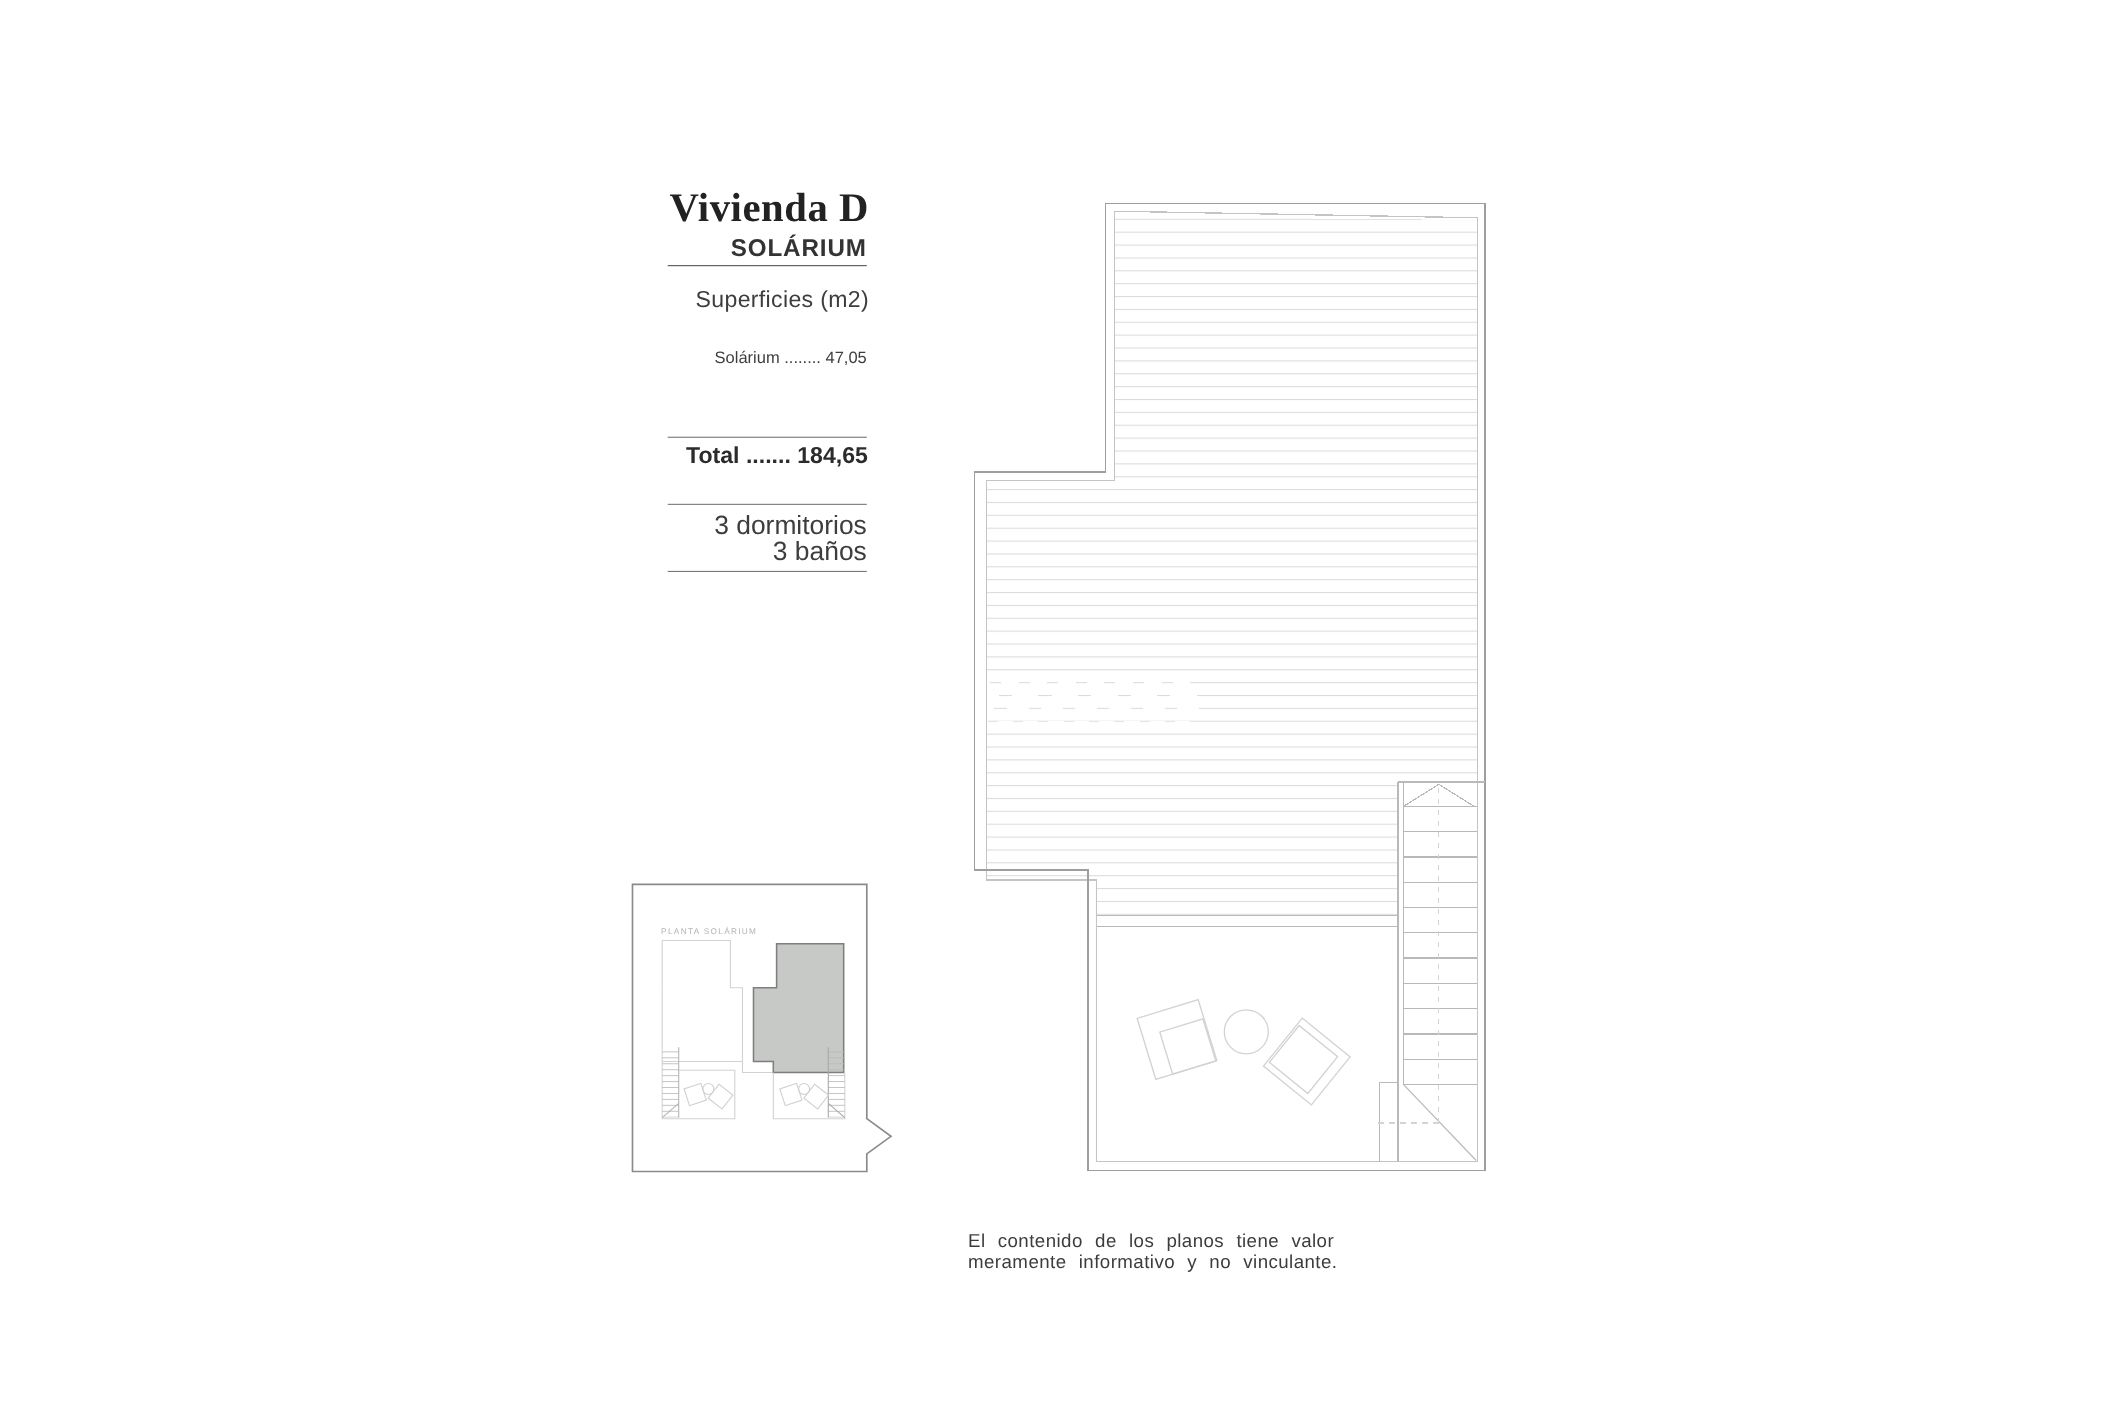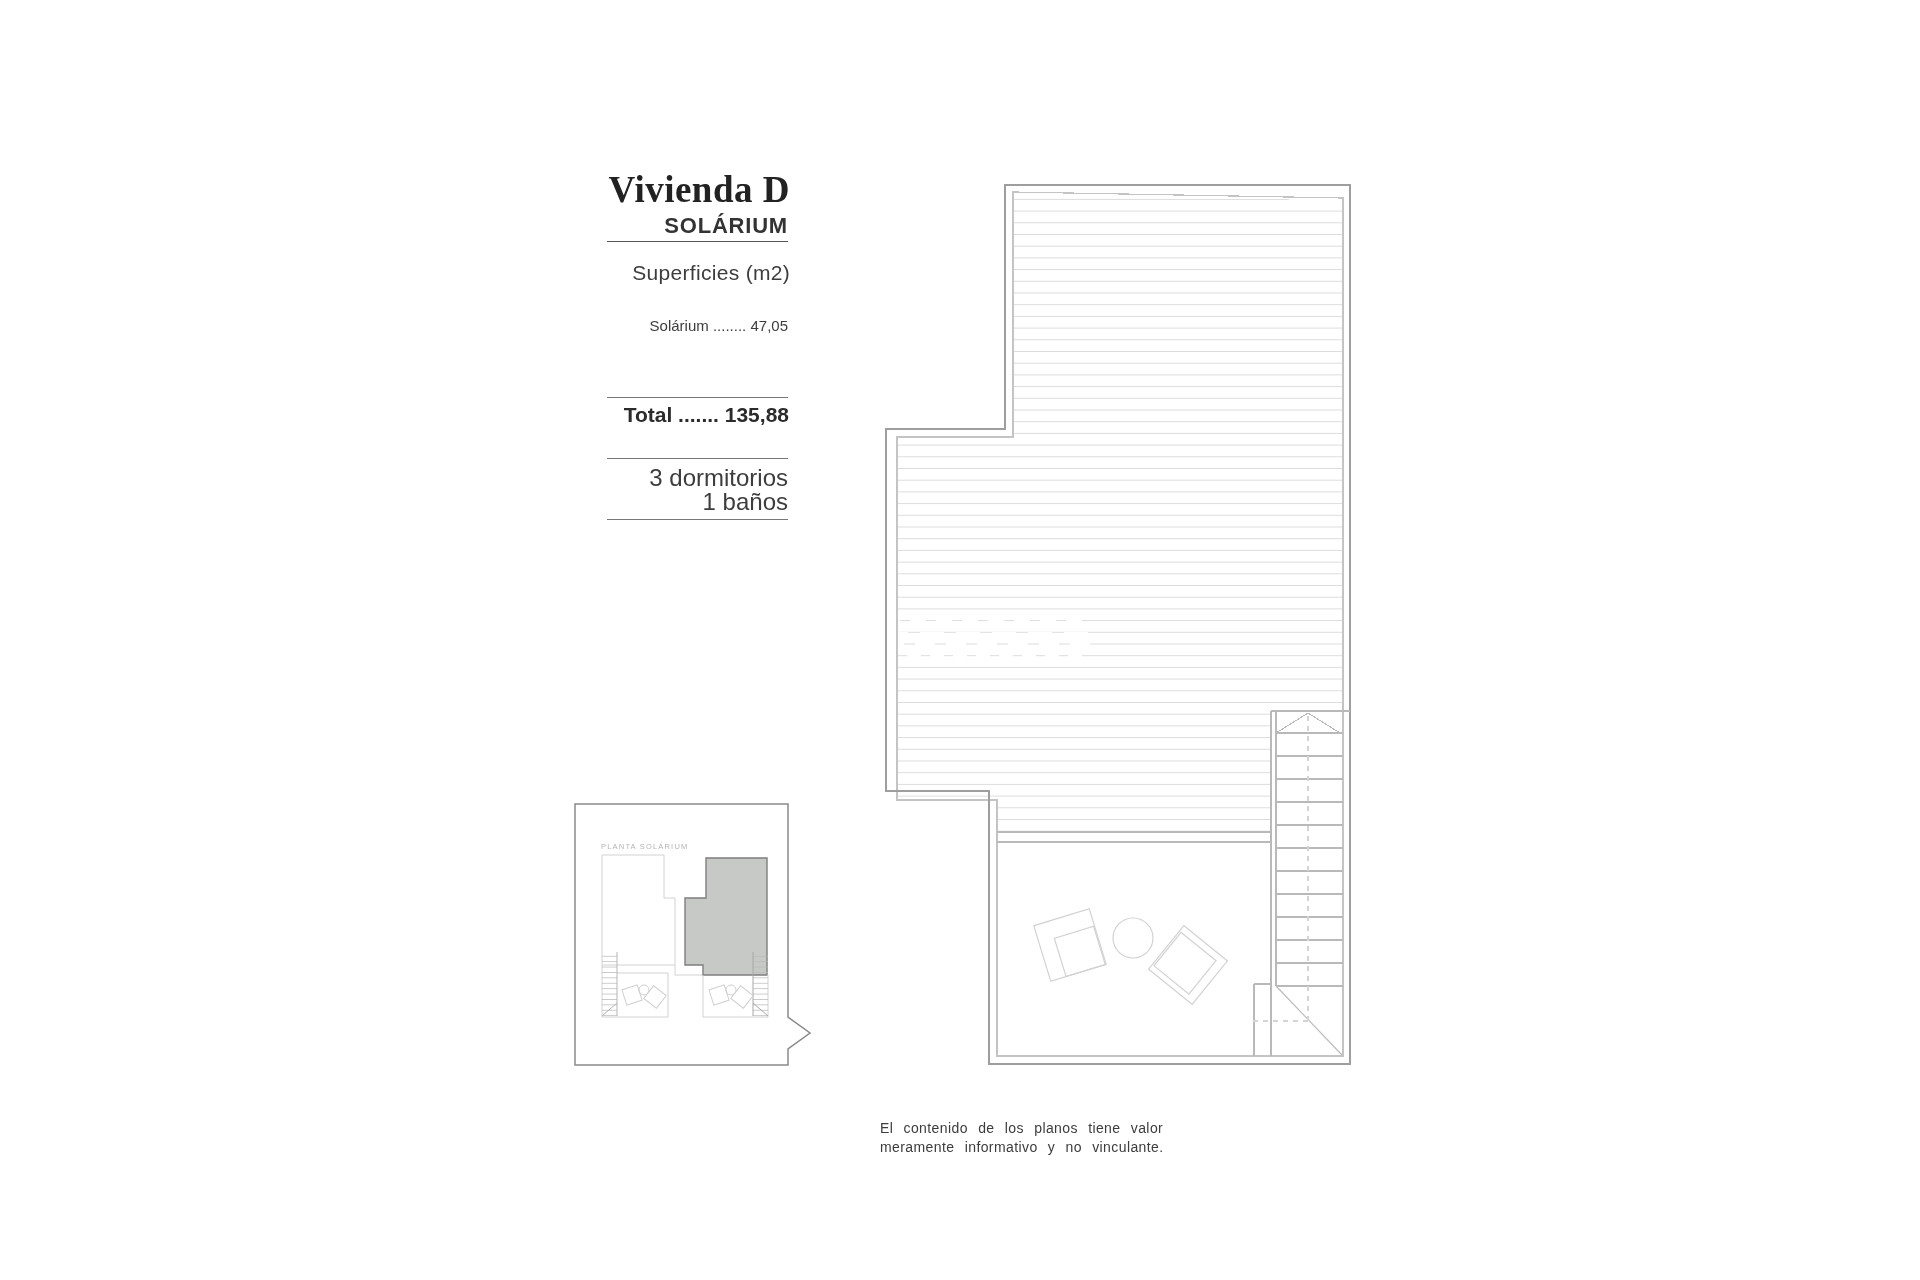--- a/index.html
+++ b/index.html
@@ -30,21 +30,21 @@
     top:297px;right:1132px;font-size:15px;color:#3d3d3d;white-space:nowrap;margin-top:20px;
   }
   .totalline{
     top:403px;right:1131px;font-size:21px;font-weight:bold;color:#2b2b2b;white-space:nowrap;
   }
   .feature{right:1132px;font-size:24px;color:#3d3d3d;white-space:nowrap;}
   .feat1{top:464px;}
   .feat2{top:488px;}
   
   .disclaimer{
-    left:880px;top:1119px;font-size:14px;color:#3c3c3c;
+    left:880px;top:1119px;font-size:17px;color:#3c3c3c;
     letter-spacing:.4px;word-spacing:6px;line-height:19px;white-space:nowrap;
   }
   
   .plansvg{left:0;top:0;width:1920px;height:1280px;}
 </style>
 </head>
 <body>
 
 <div class="abs title">Vivienda D</div>
 <div class="abs subtitle">SOLÁRIUM</div>
@@ -56,26 +56,26 @@
   <span>Solárium</span>
   <span>........</span>
   <span>47,05</span>
 </div>
 
 <div class="abs rule rule2"></div>
 
 <div class="abs totalline">
   <span>Total</span>
   <span>.......</span>
-  <span>135,88</span>
+  <span>184,65</span>
 </div>
 
 <div class="abs rule rule3"></div>
 <div class="abs feature feat1">3 dormitorios</div>
-<div class="abs feature feat2">1 baños</div>
+<div class="abs feature feat2">3 baños</div>
 <div class="abs rule rule4"></div>
 
 <svg class="abs plansvg" viewBox="0 0 1920 1280" xmlns="http://www.w3.org/2000/svg">
   <defs>
     <pattern id="hatch" patternUnits="userSpaceOnUse" width="24" height="11.7">
       <line x1="0" y1="0.5" x2="24" y2="0.5" stroke="#dcdcdc" stroke-width="1"></line>
     </pattern>
     <pattern id="stairsm" patternUnits="userSpaceOnUse" width="16" height="5.4">
       <line x1="0" y1="0.4" x2="16" y2="0.4" stroke="#b8b8b8" stroke-width="0.8"></line>
     </pattern>

